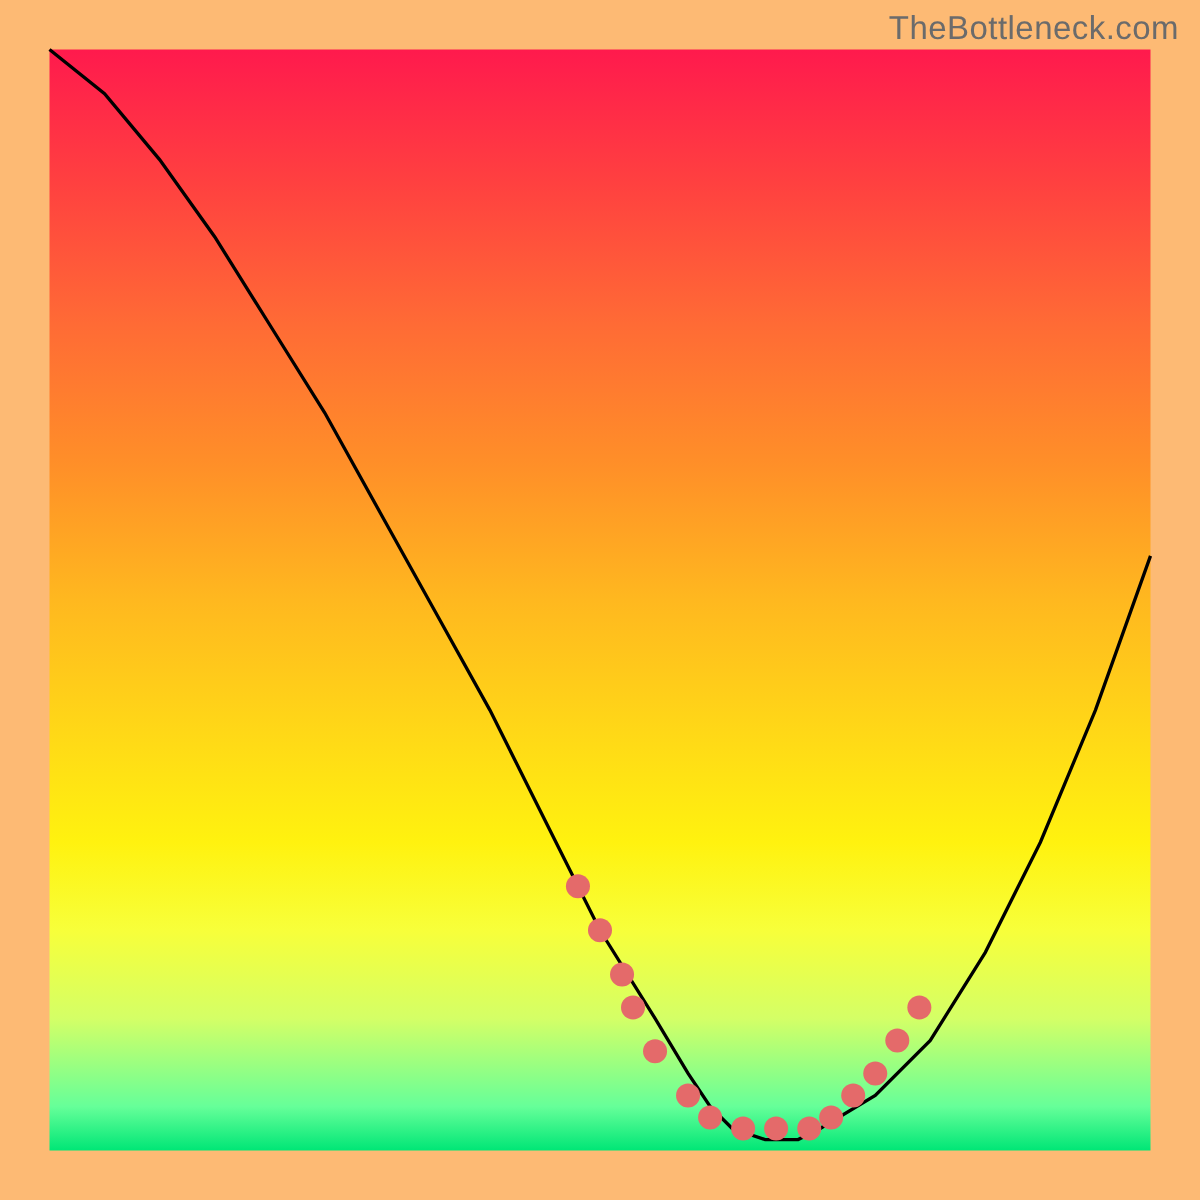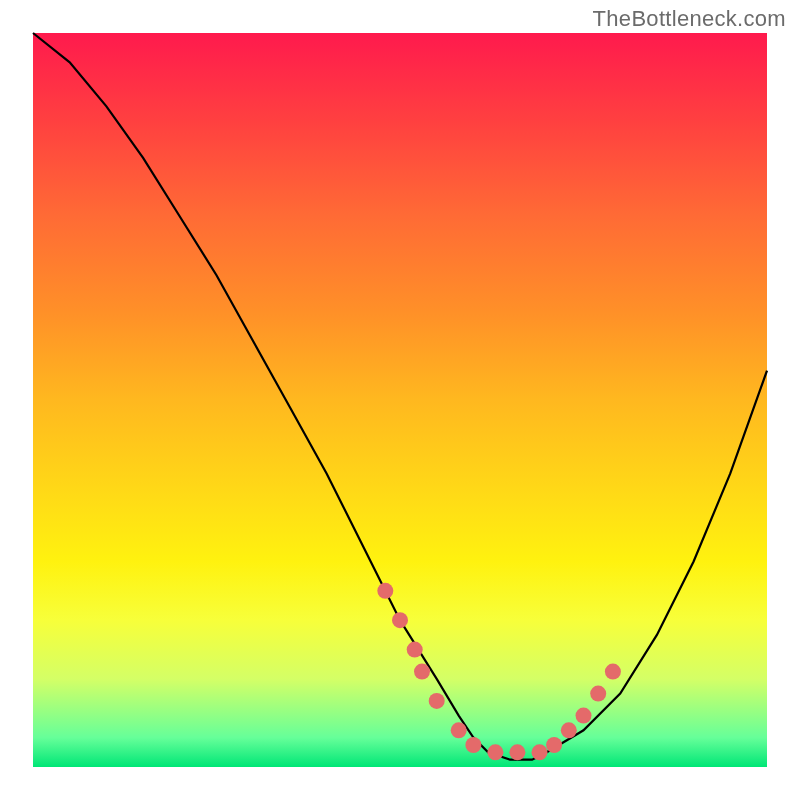--- a/index.html
+++ b/index.html
@@ -10,21 +10,21 @@
     background: #000;
     overflow: hidden;
     font-family: Arial, Helvetica, sans-serif;
   }
   .frame {
     position: absolute;
     left: 0;
     top: 0;
     width: 800px;
     height: 800px;
-    background: #ffffff;
+    background: #fdba74;
   }
   .plot {
     position: absolute;
     left: 33px;
     top: 33px;
     width: 734px;
     height: 734px;
     background: linear-gradient(to bottom,
       #ff1a4d 0%,
       #ff4040 12%,

